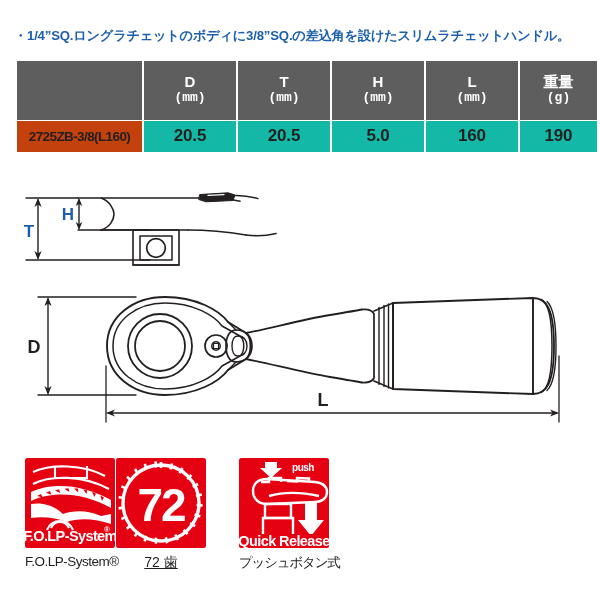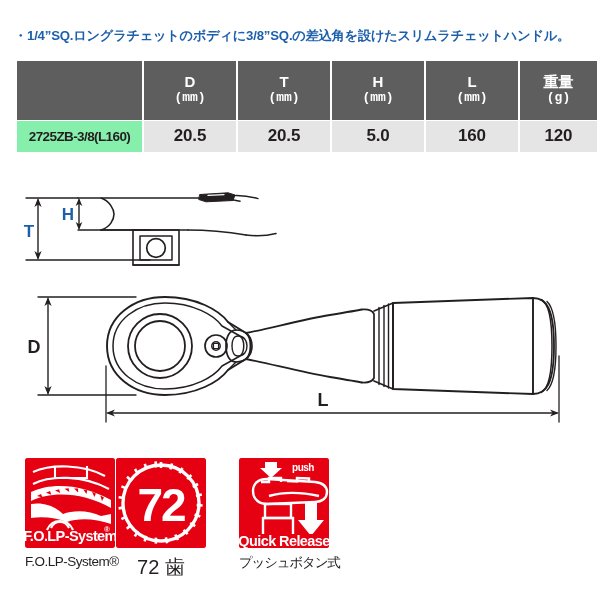--- a/index.html
+++ b/index.html
@@ -21,45 +21,45 @@
   }
   .spec-table th{
     background:#5e5e5e;color:#ffffff;
     font-size:15px;font-weight:bold;line-height:1.12;
     padding:5px 0 6px 0;text-align:center;vertical-align:middle;
     height:48px;
   }
   .spec-table th .unit{display:block;font-size:13px;font-weight:bold;font-family:Liberation Mono, monospace;}
   .spec-table th.blank{background:#5e5e5e;}
   .spec-table td{
-    background:#e5e5e5;color:#231f20;
+    background:#14b8a6;color:#231f20;
     font-size:17px;font-weight:bold;text-align:center;
     padding:3px 0 4px 0;height:24px;
     letter-spacing:-0.2px;
   }
   .spec-table td.model{
-    background:#86efac;font-size:13.5px;letter-spacing:-0.6px;
+    background:#c2410c;font-size:13.5px;letter-spacing:-0.6px;
   }
 
   
   .drawing{position:absolute;left:0;top:0;}
 
   
   .icons{position:absolute;left:0;top:458px;width:600px;height:140px;}
   .icon-block{position:absolute;top:0;width:94px;}
   .icon-tile{
     position:relative;width:90px;height:90px;background:#ef4444;
     border-radius:3px;overflow:hidden;
   }
   .icon-cap{
     margin-top:6px;width:90px;text-align:center;
     font-size:13.5px;font-weight:normal;color:#231f20;
     letter-spacing:-0.5px;white-space:nowrap;
   }
-  .icon-cap.jp{font-size:20px;letter-spacing:0px;}
+  .icon-cap.jp{font-size:14px;letter-spacing:0px;text-decoration:underline;}
   .icon-cap.jp3{font-size:13.5px;letter-spacing:-1.2px;}
 </style>
 </head>
 <body>
 
 <div class="page">
 
   <div class="desc"><span>・</span><span>1/4”SQ.ロングラチェットのボディに3/8”SQ.の差込角を設けたスリムラチェットハンドル。</span></div>
 
   <table class="spec-table">
@@ -98,21 +98,21 @@
         </th>
       </tr>
     </thead>
     <tbody>
       <tr>
         <td class="model">2725ZB-3/8(L160)</td>
         <td>20.5</td>
         <td>20.5</td>
         <td>5.0</td>
         <td>160</td>
-        <td>120</td>
+        <td>190</td>
       </tr>
     </tbody>
   </table>
 
   <svg class="drawing" width="600" height="300" viewBox="0 0 600 300" style="top:170px">
     <g fill="none" stroke="#231f20" stroke-width="1.6" stroke-linejoin="round" stroke-linecap="round">
 
       <g>
 
         <line x1="26" y1="28" x2="100" y2="28" stroke-width="1.3"></line>

